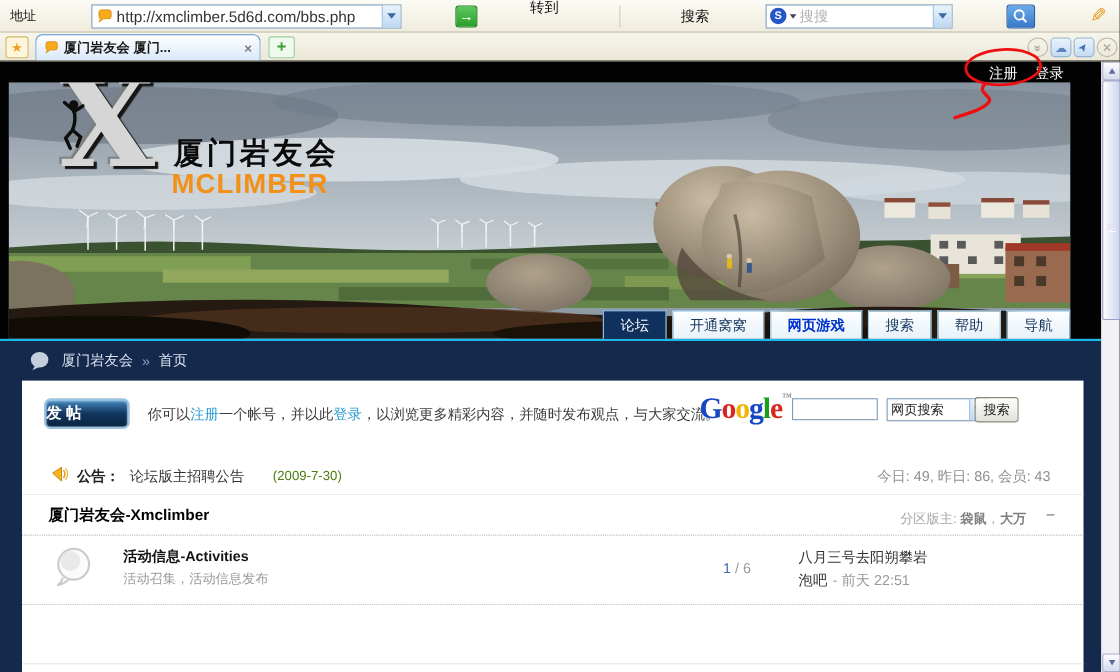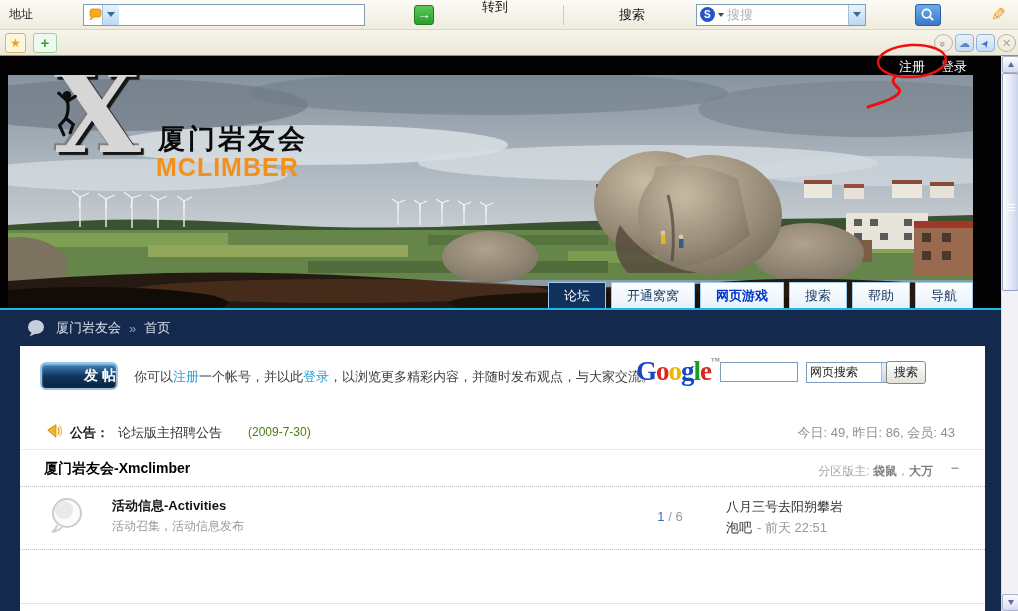--- a/index.html
+++ b/index.html
@@ -88,21 +88,21 @@
   .breadcrumb { position:absolute; top:254px; left:0; width:1001px; height:36px; background:#15294d;
     display:flex; align-items:center; padding-left:26px; }
   .breadcrumb span { font-size:13px; color:#d8e0ec; margin-right:8px; }
   .breadcrumb .bc-sep { color:#8aa0c0; }
 
   .mainwhite { position:absolute; top:290px; left:20px; width:965px; height:265px; background:#fff; }
 
   .post-btn { position:absolute; left:20px; top:16px; width:78px; height:28px; border-radius:6px;
     background:linear-gradient(180deg,#4286bc 0%,#12365e 50%,#0a2440 100%);
     border:2px solid #9cc4e0; box-shadow:inset 0 1px 2px #88c0e8;
-    color:#fff; font-weight:bold; font-size:14px; text-align:right; line-height:22px; cursor:pointer; }
+    color:#fff; font-weight:bold; font-size:14px; text-align:left; line-height:22px; cursor:pointer; }
   .welcome { position:absolute; left:114px; top:22px; font-size:13px; color:#3c3c3c; }
   .welcome .lnk { color:#2a9cd4; cursor:pointer; }
 
   .google-logo { position:absolute; left:616px; top:10px; font-family:"Liberation Serif","DejaVu Serif",serif;
     font-weight:bold; font-size:27px; letter-spacing:-1px; }
   .gl-b { color:#1546c4; } .gl-r { color:#d6281e; } .gl-y { color:#efb500; } .gl-g { color:#1a9e1a; }
   .gl-tm { font-size:9px; color:#888; vertical-align:top; letter-spacing:0; }
   .google-input { position:absolute; left:700px; top:16px; width:78px; height:20px;
     border:1px solid #7f9db9; font-size:12px; padding:0 3px; outline:none; }
   .google-select { position:absolute; left:786px; top:16px; width:92px; height:21px;
@@ -166,20 +166,21 @@
 <body>
 
 <div class="viewport">
 
   <div class="addr-bar">
     <span class="addr-label">地址</span>
     <div class="url-field">
       <svg width="14" height="14" viewBox="0 0 14 14">
         <path d="M2 3 Q2 1 4 1 L11 1 Q13 1 13 3 L13 7 Q13 9 11 9 L6 9 L2 12 L3.5 9 Q2 9 2 7 Z" fill="#f9a91c" stroke="#d88a10" stroke-width="0.8"></path>
       </svg>
+      <span class="url-text">http://xmclimber.5d6d.com/bbs.php</span>
       <div class="dd-btn">
           <div class="tri-down"></div>
         </div>
     </div>
     <div class="go-btn"><span>→</span></div>
     <span class="go-label">转到</span>
     <div class="vdiv"></div>
     <span class="srch-label">搜索</span>
     <div class="srch-field">
       <div class="s-ico">S</div>
@@ -193,20 +194,27 @@
       <svg width="15" height="15" viewBox="0 0 16 16">
         <circle cx="7" cy="7" r="4.5" fill="none" stroke="#fff" stroke-width="1.8"></circle>
         <line x1="10.5" y1="10.5" x2="14" y2="14" stroke="#fff" stroke-width="2"></line>
       </svg>
     </div>
     <span class="pencil">✎</span>
   </div>
 
   <div class="tab-bar">
     <div class="star-btn"><span>★</span></div>
+    <div class="win-tab">
+      <svg width="13" height="13" viewBox="0 0 14 14">
+        <path d="M2 3 Q2 1 4 1 L11 1 Q13 1 13 3 L13 7 Q13 9 11 9 L6 9 L2 12 L3.5 9 Q2 9 2 7 Z" fill="#f9a91c" stroke="#d88a10" stroke-width="0.8"></path>
+      </svg>
+      <span class="t-title">厦门岩友会 厦门...</span>
+      <span class="t-close">×</span>
+    </div>
     <div class="newtab-btn"><span>+</span></div>
     <div class="tb-spacer"></div>
     <div class="tb-ico tb-circle">
         <span class="chev-dbl">»</span>
       </div>
     <div class="tb-ico tb-blue">
         <span>☁</span>
       </div>
     <div class="tb-ico tb-blue">
         <span class="pin-g">➤</span>

